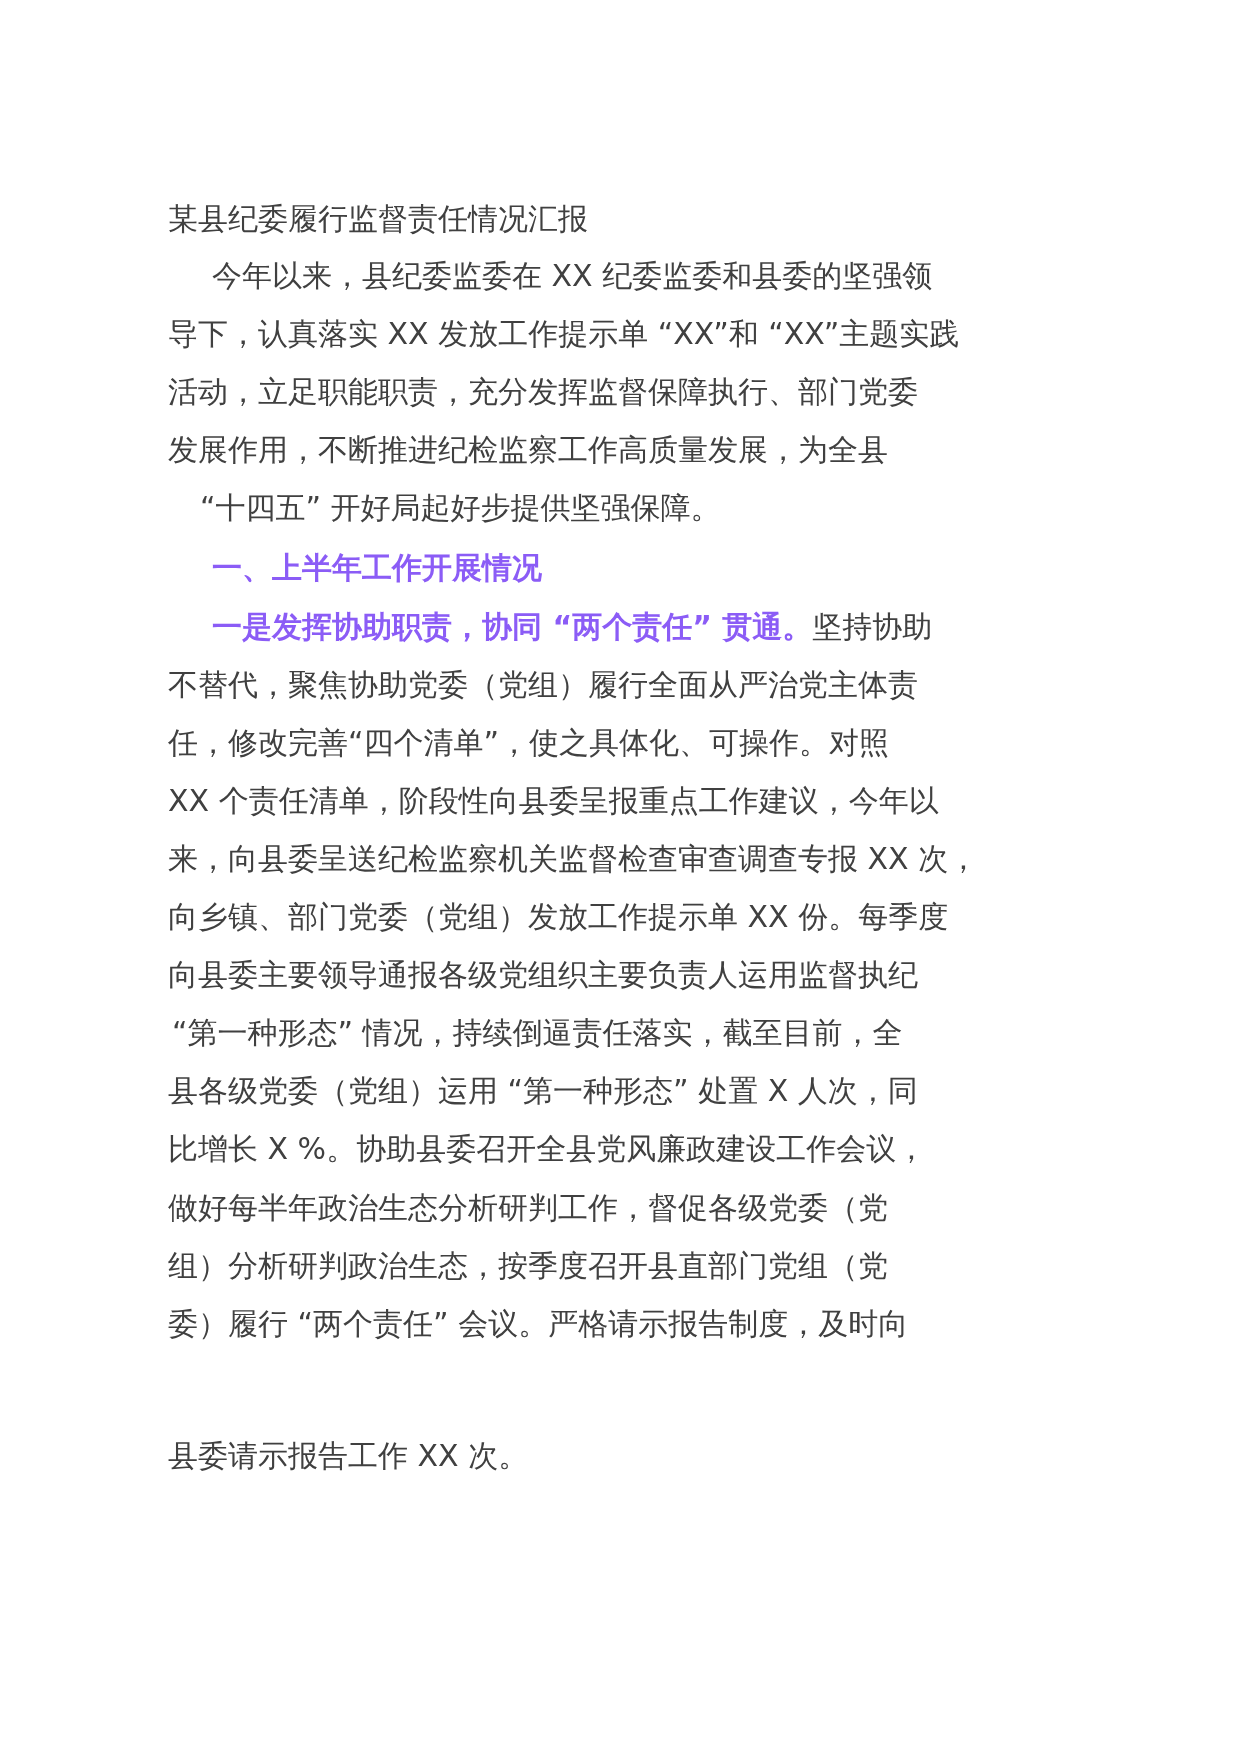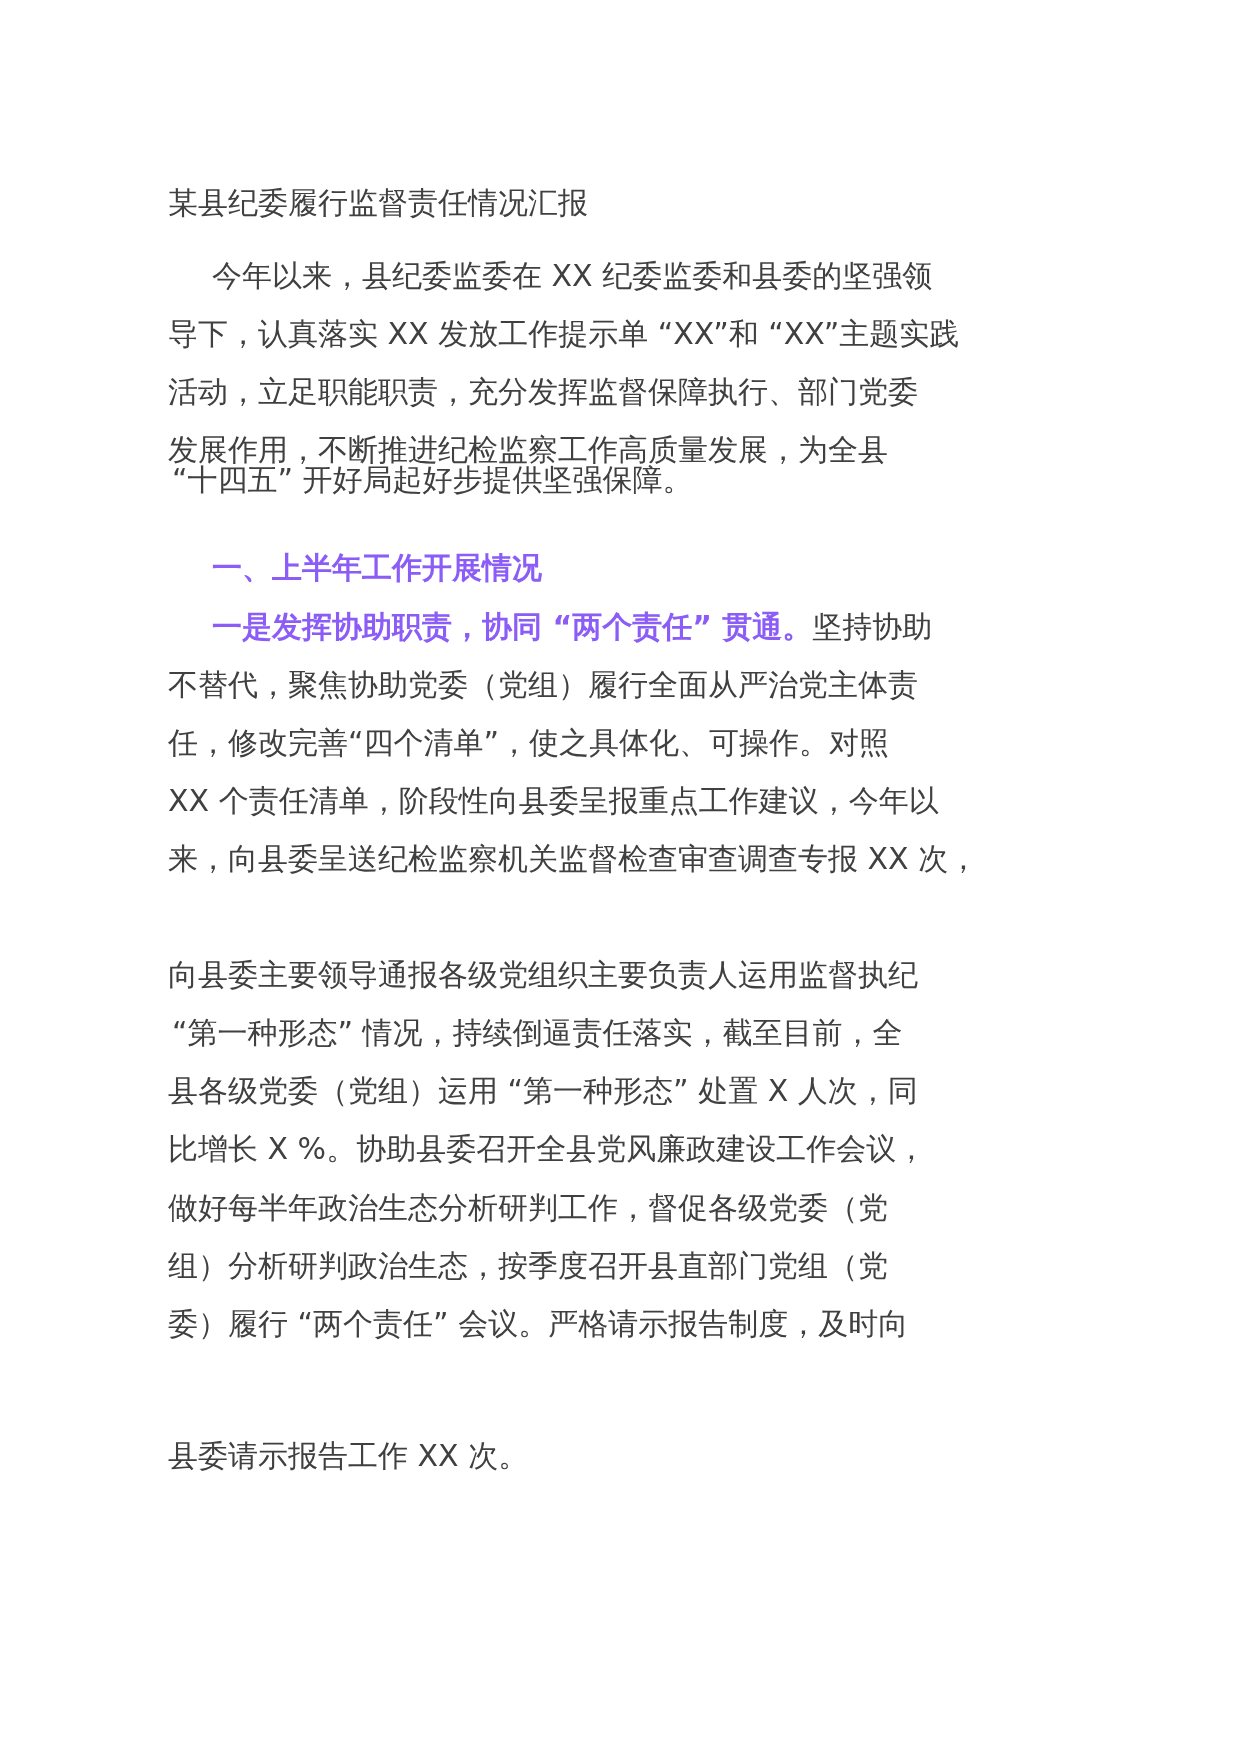--- a/index.html
+++ b/index.html
@@ -17,38 +17,39 @@
   }
   .indent { left: 212px; }
   .quote-start { left: 172px; }
   .bold { font-weight: bold; color: #8b5cf6; }
 </style>
 </head>
 <body>
 
 <div class="page">
 
-  <div class="line" style="top:183px;">某县纪委履行监督责任情况汇报</div>
+  <div class="line" style="top:199px;">某县纪委履行监督责任情况汇报</div>
 
   <div class="line indent" style="top:256px;text-align:right;">今年以来，县纪委监委在 XX 纪委监委和县委的坚强领</div>
   <div class="line" style="top:314px;">导下，认真落实 XX 发放工作提示单 “XX”和 “XX”主题实践</div>
   <div class="line" style="top:372px;">活动，立足职能职责，充分发挥监督保障执行、部门党委</div>
   <div class="line" style="top:430px;">发展作用，不断推进纪检监察工作高质量发展，为全县</div>
-  <div class="line quote-start" style="top:460px;">“十四五” 开好局起好步提供坚强保障。</div>
+  <div class="line quote-start" style="top:488px;margin-left:28px;">“十四五” 开好局起好步提供坚强保障。</div>
 
   <div class="line indent bold" style="top:548px;">一、上半年工作开展情况</div>
 
   <div class="line" style="top:665px;">不替代，聚焦协助党委（党组）履行全面从严治党主体责</div>
 
   <div class="line indent" style="top:607px;">
     <span class="bold">一是发挥协助职责，协同 “两个责任” 贯通。</span><span>坚持协助</span>
   </div>
   <div class="line" style="top:723px;">任，修改完善“四个清单”，使之具体化、可操作。对照</div>
   <div class="line" style="top:781px;">XX 个责任清单，阶段性向县委呈报重点工作建议，今年以</div>
   <div class="line" style="top:839px;">来，向县委呈送纪检监察机关监督检查审查调查专报 XX 次，</div>
+  <div class="line" style="top:897px;">向乡镇、部门党委（党组）发放工作提示单 XX 份。每季度</div>
   <div class="line" style="top:955px;">向县委主要领导通报各级党组织主要负责人运用监督执纪</div>
   <div class="line quote-start" style="top:1013px;">“第一种形态” 情况，持续倒逼责任落实，截至目前，全</div>
   <div class="line" style="top:1071px;">县各级党委（党组）运用 “第一种形态” 处置 X 人次，同</div>
   <div class="line" style="top:1129px;">比增长 X %。协助县委召开全县党风廉政建设工作会议，</div>
   <div class="line" style="top:1188px;">做好每半年政治生态分析研判工作，督促各级党委（党</div>
   <div class="line" style="top:1246px;">组）分析研判政治生态，按季度召开县直部门党组（党</div>
   <div class="line" style="top:1304px;">委）履行 “两个责任” 会议。严格请示报告制度，及时向</div>
   <div class="line" style="top:1436px;">县委请示报告工作 XX 次。</div>
 
 </div>

